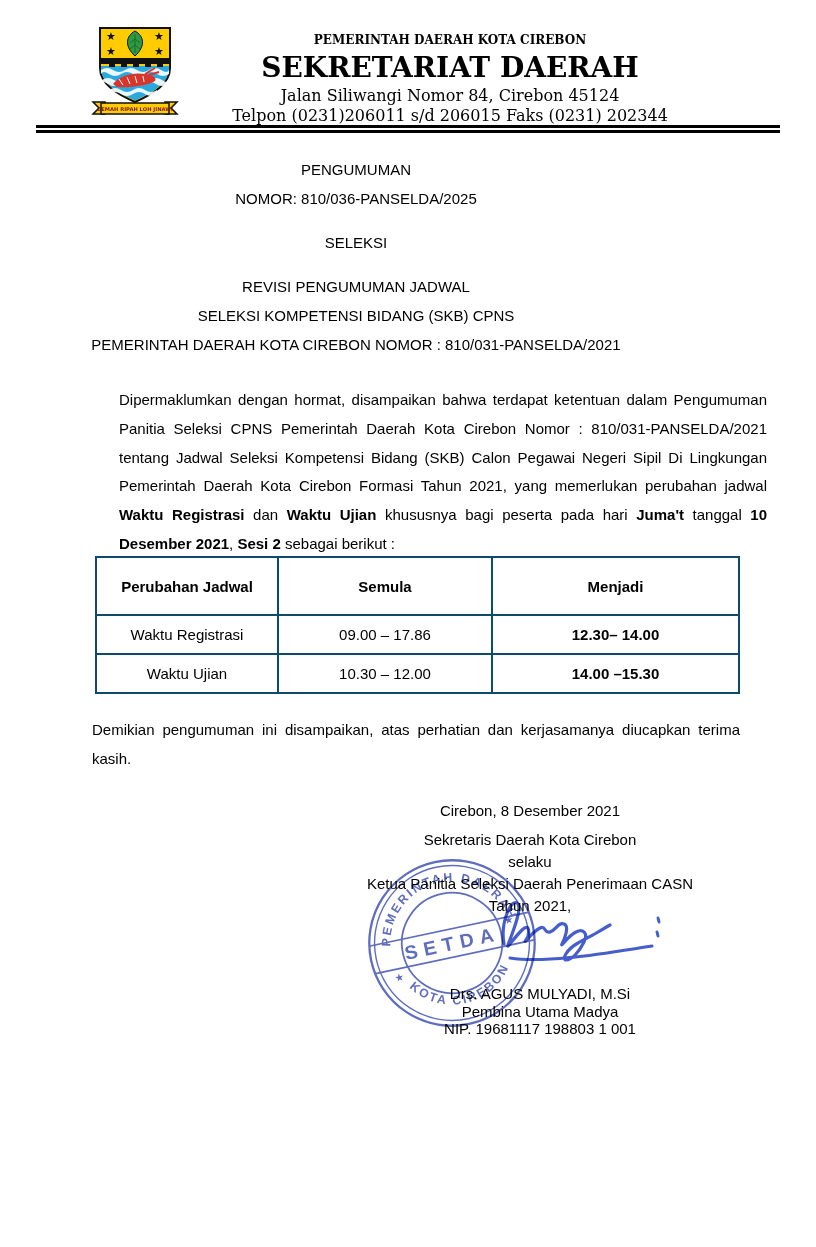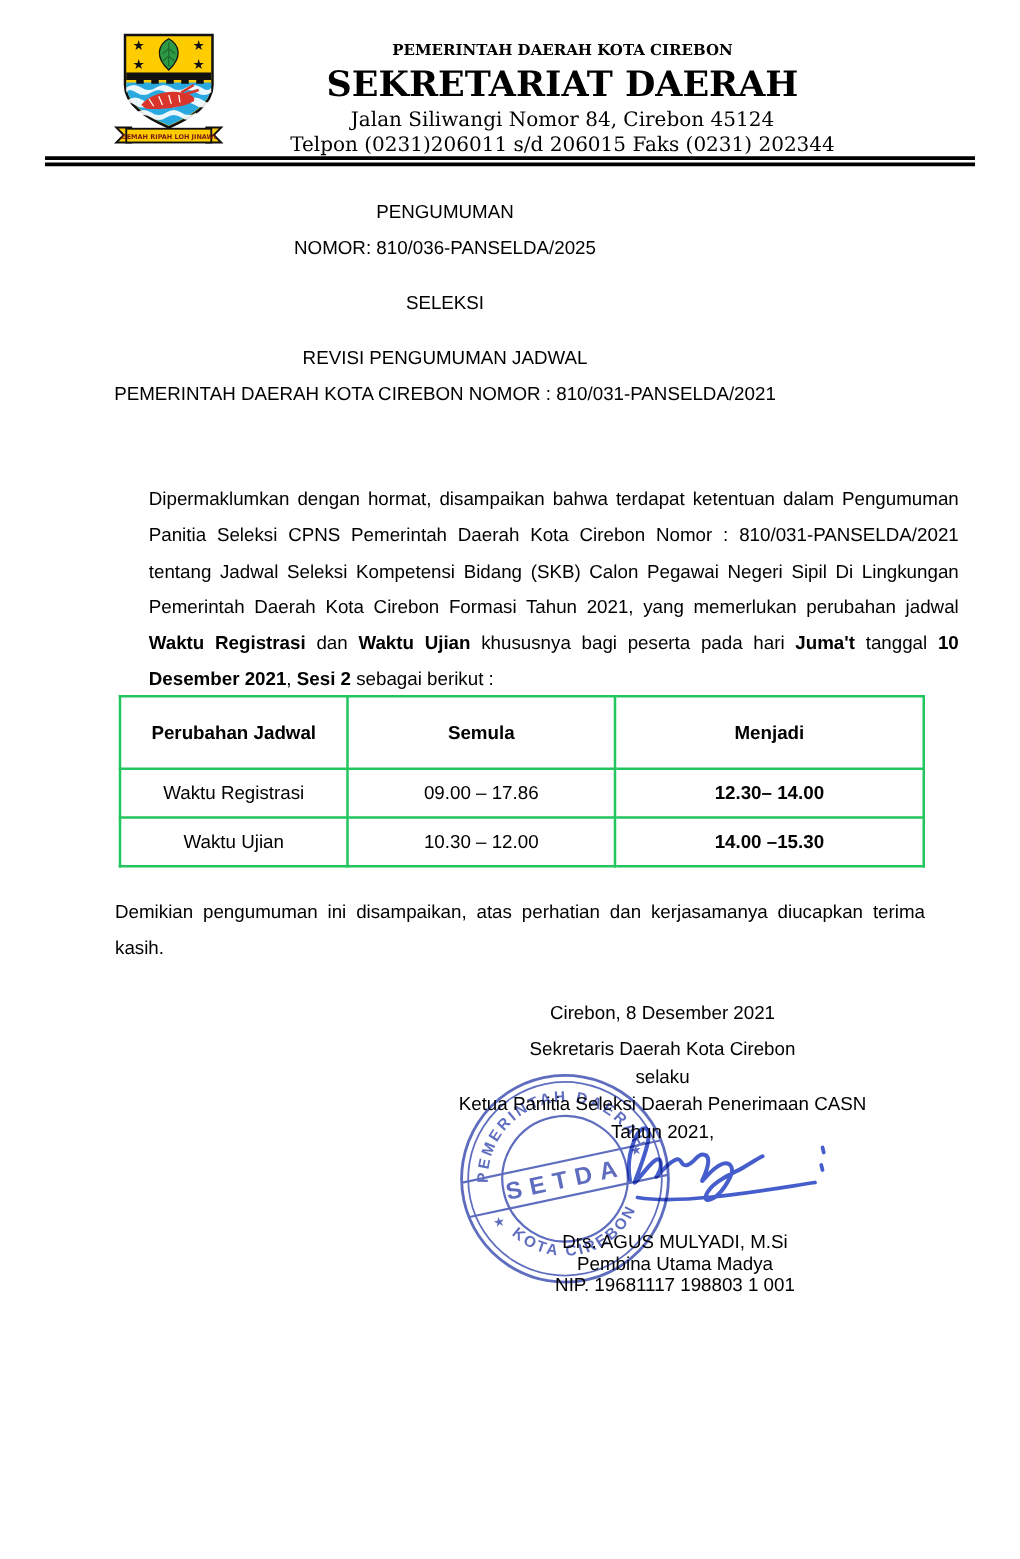--- a/index.html
+++ b/index.html
@@ -21,21 +21,21 @@
   .gap15{height:15px;}
   
   .para{position:absolute;left:92px;width:648px;font-size:15px;line-height:28.8px;
         text-align:justify;}
   .opening{top:386px;margin-left:27px;}
   .closing{top:716px;}
   b{font-weight:bold;}
   
   table.sched{position:absolute;left:95px;top:556px;border-collapse:collapse;
               table-layout:fixed;font-size:15px;}
-  table.sched th,table.sched td{border:2px solid #22c55e;text-align:center;
+  table.sched th,table.sched td{border:2px solid #0c4a6e;text-align:center;
               vertical-align:middle;padding:0 4px;}
   table.sched th{height:56px;font-weight:bold;}
   table.sched td{height:37px;}
   td.bold{font-weight:bold;}
   
   .sig{position:absolute;left:300px;top:800px;width:460px;text-align:center;
        font-size:15px;line-height:22px;}
   .sig .pdate{margin-bottom:7px;}
   .nameblock{margin-top:68px;margin-left:20px;line-height:17.6px;}
   .stamp{position:absolute;left:364px;top:855px;width:176px;height:176px;
@@ -93,20 +93,21 @@
   </div>
   <div class="rule"></div>
 
   <div class="titleblock">
     <div>PENGUMUMAN</div>
     <div>NOMOR: 810/036-PANSELDA/2025</div>
     <div class="gap15"></div>
     <div>SELEKSI</div>
     <div class="gap15"></div>
     <div>REVISI PENGUMUMAN JADWAL</div>
+    <div>SELEKSI KOMPETENSI BIDANG (SKB) CPNS</div>
     <div>PEMERINTAH DAERAH KOTA CIREBON NOMOR : 810/031-PANSELDA/2021</div>
   </div>
 
   <div class="para opening"><span>Dipermaklumkan dengan hormat, disampaikan bahwa terdapat ketentuan dalam Pengumuman Panitia Seleksi CPNS Pemerintah Daerah Kota Cirebon Nomor : 810/031-PANSELDA/2021 tentang Jadwal Seleksi Kompetensi Bidang (SKB) Calon Pegawai Negeri Sipil Di Lingkungan Pemerintah Daerah Kota Cirebon Formasi Tahun 2021, yang memerlukan perubahan jadwal </span><b>Waktu Registrasi</b><span> dan </span><b>Waktu Ujian</b><span> khususnya bagi peserta pada hari </span><b>Juma't</b><span> tanggal </span><b>10 Desember 2021</b><span>, </span><b>Sesi 2</b><span> sebagai berikut :</span></div>
 
   <table class="sched">
     <colgroup>
         <col style="width:182px">
         <col style="width:214px">
         <col style="width:247px">

